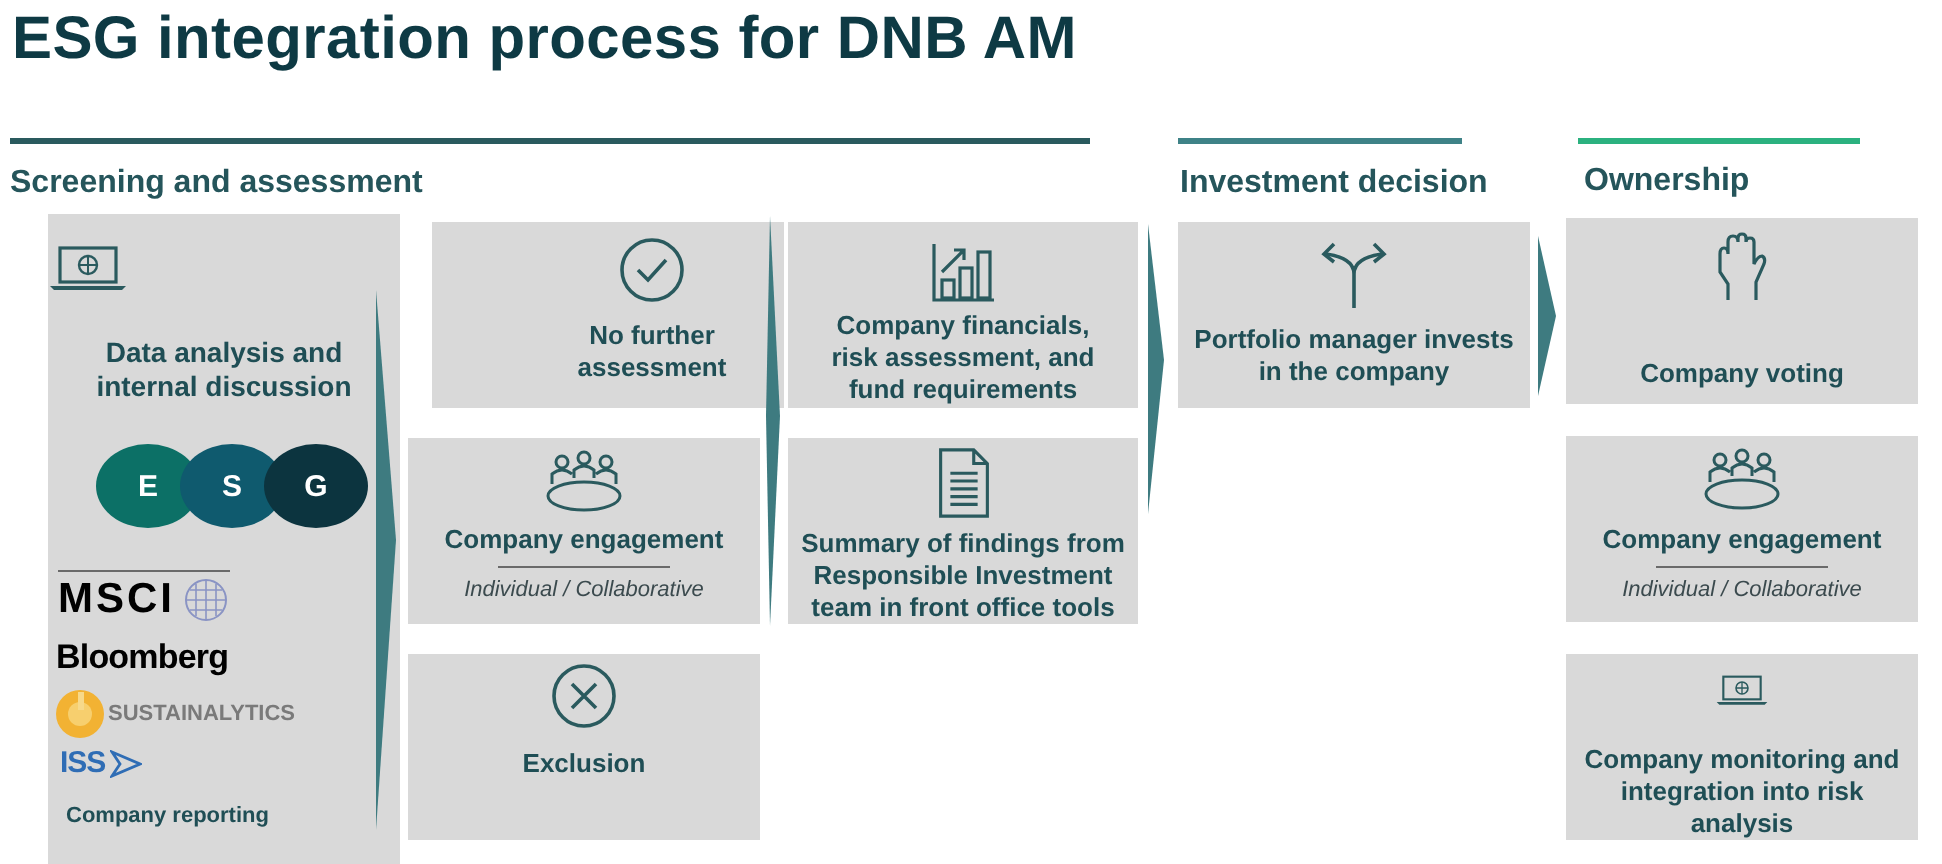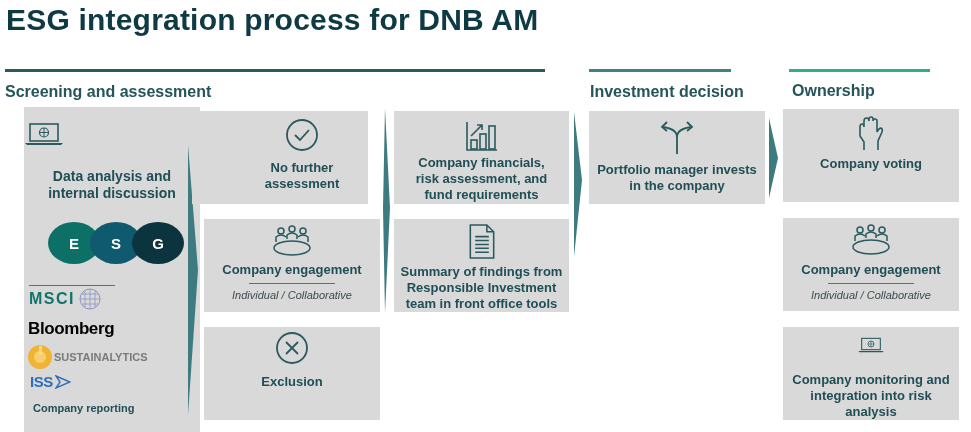--- a/index.html
+++ b/index.html
@@ -46,21 +46,21 @@
       <path d="M15.5 10.5 H24.5 M20 6 V15" stroke="#2a5a5e" stroke-width="1"></path>
     </svg>
   </div>
   <div class="label" style="font-size:14px; line-height:17px; margin:22px 10px 0;">Data analysis and internal discussion</div>
   <div class="esg" style="left:24px; top:115px;">
     <div class="c" style="background:#0c7066;">E</div>
     <div class="c" style="background:#0f5a6e; margin-left:-10px;">S</div>
     <div class="c" style="background:#0c343f; margin-left:-10px;">G</div>
   </div>
   <div style="position:absolute; left:5px; top:178px; width:86px; height:1px; background:#6a6a6a;"></div>
-  <div class="logo" style="left:5px; top:181px; font-size:16px; color:#0f766e; letter-spacing:1.5px; display:flex; align-items:center;">
+  <div class="logo" style="left:5px; top:181px; font-size:21px; color:#000000; letter-spacing:1.5px; display:flex; align-items:center;">
     <span>MSCI</span>
     <svg width="22" height="22" viewBox="0 0 22 22" style="margin-left:4px;">
       <circle cx="11" cy="11" r="10" fill="none" stroke="#8a94c4" stroke-width="1"></circle>
       <path d="M1 11 H21 M11 1 V21 M3 6 H19 M3 16 H19 M6 3 V19 M16 3 V19" stroke="#8a94c4" stroke-width="0.8"></path>
     </svg>
   </div>
   <div class="logo" style="left:4px; top:212px; font-size:17px; color:#000; letter-spacing:-0.4px;">Bloomberg</div>
   <div class="logo" style="left:3px; top:237px; display:flex; align-items:center;">
     <svg width="26" height="26" viewBox="0 0 26 26">
       <circle cx="13" cy="13" r="12" fill="#f2b233"></circle>
@@ -75,21 +75,21 @@
       <path d="M1 1 L15 7 L1 13 L5 7 Z" fill="none" stroke="#2f6db5" stroke-width="1.4"></path>
     </svg>
   </div>
   <div style="position:absolute; left:9px; top:295px; font-size:11px; font-weight:bold; color:#1f4e55;">Company reporting</div>
 </div>
 
 <svg class="arrow" style="left:186px; top:145px;" width="14" height="275" viewBox="0 0 14 275">
   <path d="M2 0 L12 125 L2 270 Z" fill="#3e7b80"></path>
 </svg>
 
-<div class="box" style="left:192px; top:111px; width:176px; height:93px;padding-left:44px;">
+<div class="box" style="left:216px; top:111px; width:176px; height:93px;padding-left:44px;">
   <svg width="34" height="34" viewBox="0 0 34 34" style="margin-top:7px;">
     <circle cx="17" cy="17" r="15" fill="none" stroke="#2a5a5e" stroke-width="1.8"></circle>
     <path d="M10 17 L15 22 L24 12" fill="none" stroke="#2a5a5e" stroke-width="1.8"></path>
   </svg>
   <div class="label" style="margin-top:8px;">No further assessment</div>
 </div>
 
 <div class="box" style="left:204px; top:219px; width:176px; height:93px;">
   <svg width="40" height="32" viewBox="0 0 40 32" style="margin-top:6px;">
     <g fill="none" stroke="#2a5a5e" stroke-width="1.5">
@@ -155,21 +155,21 @@
 </div>
 
 <svg class="arrow" style="left:768px; top:118px;" width="12" height="80" viewBox="0 0 12 80">
   <path d="M1 0 L10 40 L1 80 Z" fill="#3e7b80"></path>
 </svg>
 
 <div class="box" style="left:783px; top:109px; width:176px; height:93px;">
   <svg width="28" height="36" viewBox="0 0 28 36" style="margin-top:7px;">
     <path d="M7 34 V26 L3 20 V11 Q3 8 5 8 Q7 8 7 11 V5 Q7 2 9.5 2 Q12 2 12 5 V3 Q12 1 14 1 Q16 1 16 3 V5 Q16 3 18 3 Q20 3 20 5 V16 Q22 12 24 12 Q26 13 25 16 L21 25 V34" fill="none" stroke="#2a5a5e" stroke-width="1.6"></path>
   </svg>
-  <div class="label" style="margin-top:4px;">Company voting</div>
+  <div class="label" style="margin-top:27px;">Company voting</div>
 </div>
 
 <div class="box" style="left:783px; top:218px; width:176px; height:93px;">
   <svg width="40" height="32" viewBox="0 0 40 32" style="margin-top:6px;">
     <g fill="none" stroke="#2a5a5e" stroke-width="1.5">
       <circle cx="9" cy="6" r="3"></circle>
         <circle cx="20" cy="4" r="3"></circle>
         <circle cx="31" cy="6" r="3"></circle>
       <path d="M4 17 V12 Q9 8 14 12 M15 14 V10 Q20 6 25 10 V14 M26 12 Q31 8 36 12 V17"></path>
       <ellipse cx="20" cy="23" rx="18" ry="7"></ellipse>

